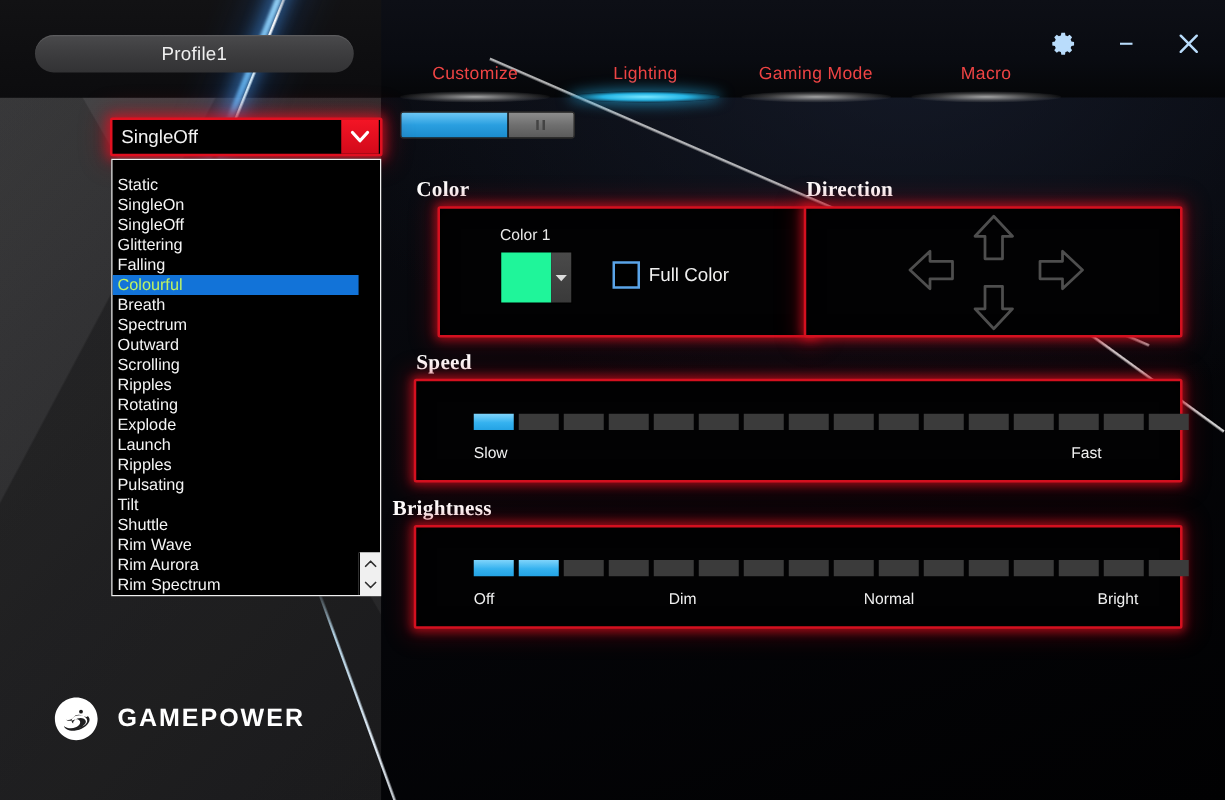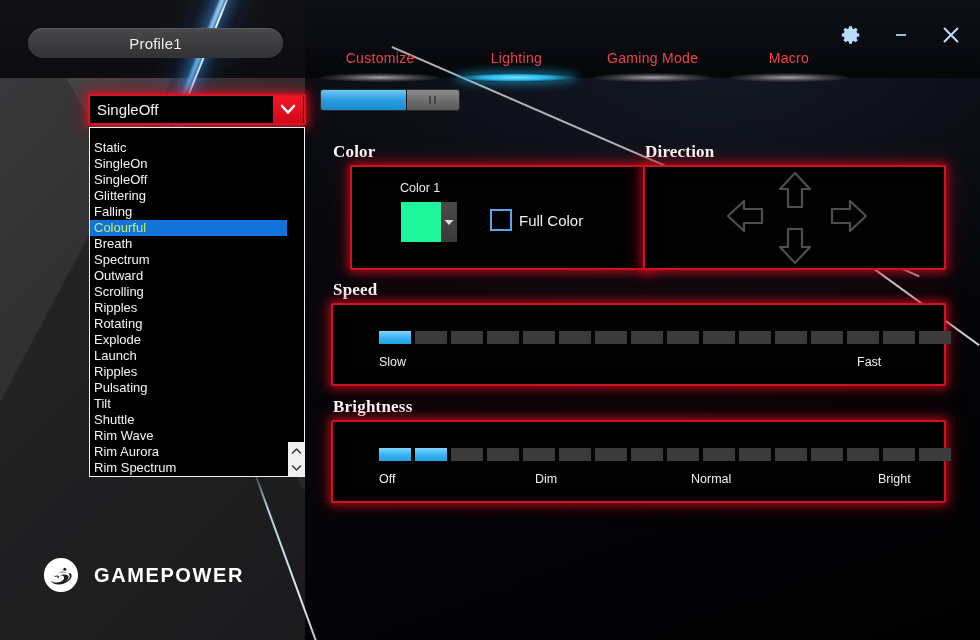--- a/index.html
+++ b/index.html
@@ -365,21 +365,21 @@
       <div class="seg"></div>
       <div class="seg"></div>
       <div class="seg"></div>
     </div>
   <div class="seg-labels" style="top:50px;">
     <span style="left:46px;">Slow</span>
     <span style="left:524px;">Fast</span>
   </div>
 </div>
 
-<div class="sec-title" style="left:333px; top:397px;">Brightness</div>
+<div class="sec-title" style="left:314px; top:397px;">Brightness</div>
 <div class="panel" style="left:331px; top:420px; width:615px; height:83px;">
   <div class="segbar" id="brightBar" style="left:46px; top:26px;">
       <div class="seg on"></div>
       <div class="seg on"></div>
       <div class="seg"></div>
       <div class="seg"></div>
       <div class="seg"></div>
       <div class="seg"></div>
       <div class="seg"></div>
       <div class="seg"></div>

